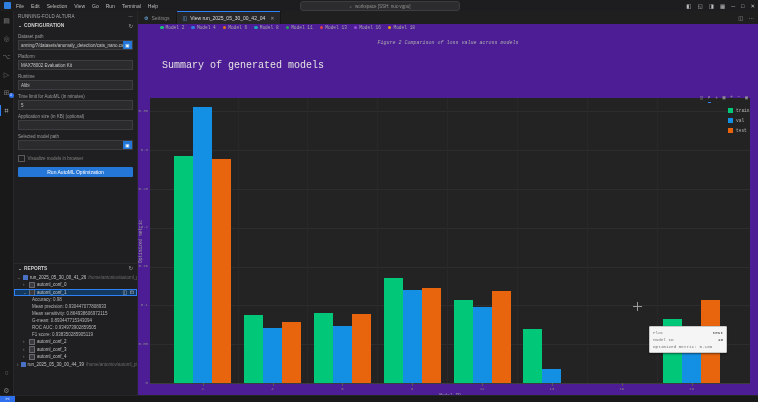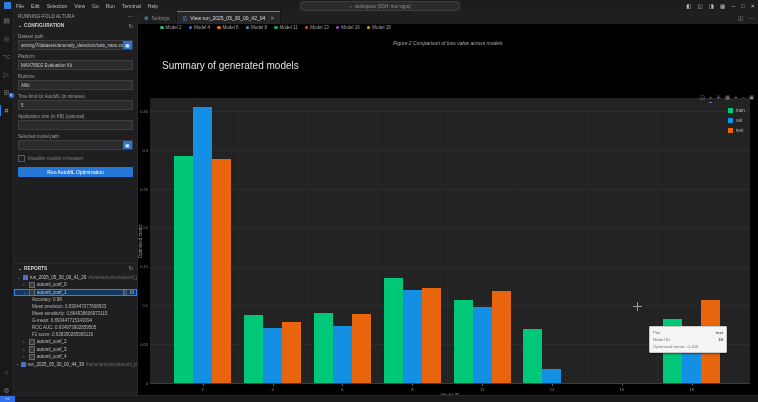--- a/index.html
+++ b/index.html
@@ -49,21 +49,21 @@
   .trow .acticons{margin-left:auto;padding-right:3px;display:flex;gap:2.5px;color:#cfcfcf;font-size:5px;}
   .mrow{height:7px;display:flex;align-items:center;padding-left:18px;color:#b5b5b5;white-space:nowrap;overflow:hidden;}
   
   .tabbar{position:absolute;left:138px;top:11px;right:0;height:13px;background:#1f1f20;border-bottom:1px solid #222224;display:flex;}
   .tab{height:13px;display:flex;align-items:center;gap:3px;padding:0 6px;font-size:5px;color:#8b8b8b;
        border-right:1px solid #161617;background:#1f1f20;}
   .tab.active{background:#27272a;color:#dedede;box-shadow:inset 0 1px 0 #2f81f7;}
   .tab .ticn{font-size:5px;color:#75beff;}
   .tab .close{margin-left:2px;color:#9a9a9a;}
   .edactions{position:absolute;right:4px;top:11px;height:13px;display:flex;gap:5px;align-items:center;font-size:5.5px;color:#9a9a9a;}
-  .content{position:absolute;left:138px;top:24px;right:0;bottom:6px;background:#000000;overflow:hidden;}
+  .content{position:absolute;left:138px;top:24px;right:0;bottom:6px;background:#4c1d95;overflow:hidden;font-family:Liberation Mono, monospace;}
   .modellegend{position:absolute;left:22px;top:1px;display:flex;gap:7px;align-items:center;font-size:4.5px;color:#a8a8a8;}
   .mlitem{display:flex;align-items:center;gap:2px;}
   .mldot{width:3.5px;height:3.5px;border-radius:50%;}
   .figcaption{position:absolute;left:0;top:16px;width:100%;text-align:center;font-size:5px;font-style:italic;color:#b0b0b0;}
   .heading{position:absolute;left:24px;top:36px;font-size:10px;color:#e2e2e2;}
   
   .plotbg{position:absolute;background:#232324;}
   .gridh{position:absolute;height:1px;background:#2d2d2f;}
   .gridv{position:absolute;width:1px;background:#28282a;}
   .axisline{position:absolute;background:#3c3c3f;}

